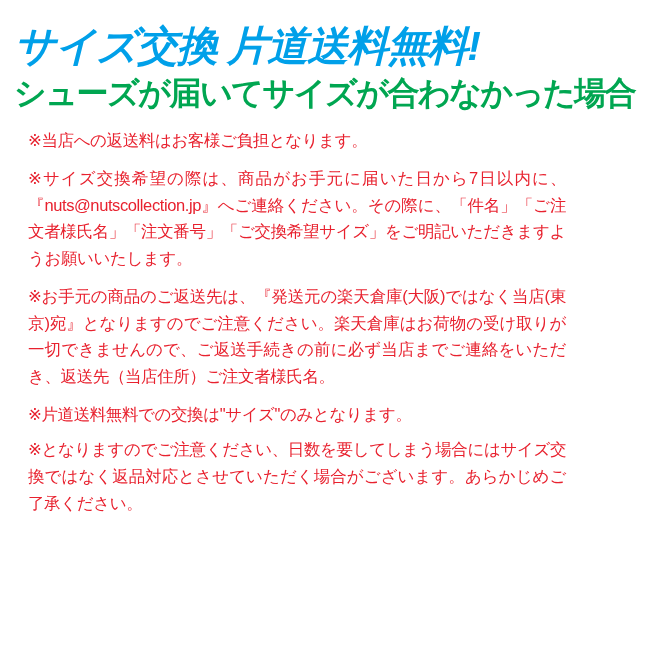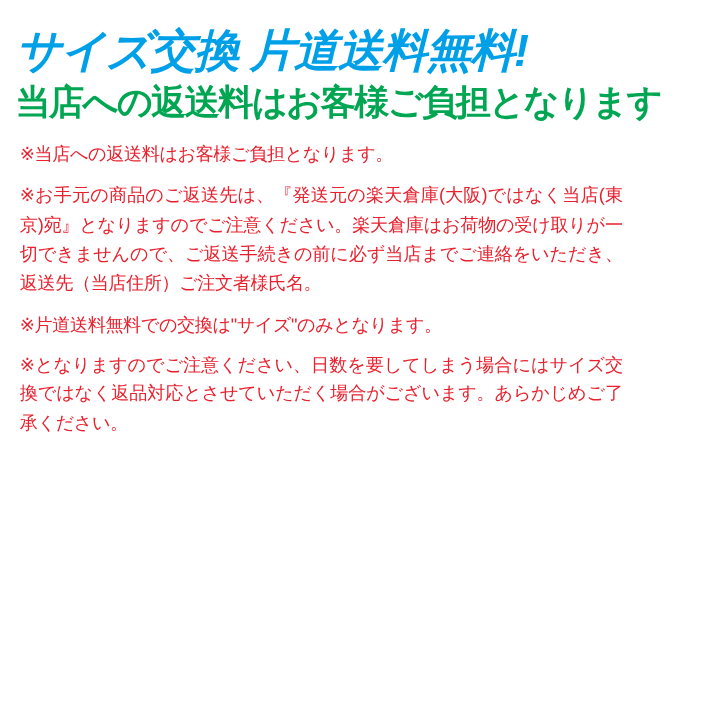--- a/index.html
+++ b/index.html
@@ -44,41 +44,42 @@
     margin: 0;
   }
   .notes {
     margin-top: 14px;
     color: #e8212e;
     font-size: 16.5px;
     line-height: 1.62;
     letter-spacing: -0.4px;
   }
   .note {
-    margin: 0 0 11px 4px;
+    margin: 0 0 11px 14px;
     text-align: justify;
     text-justify: inter-character;
   }
   .note.tight {
     margin-bottom: 9px;
   }
   .note:last-child {
     margin-bottom: 0;
   }
 </style>
 </head>
 <body>
 
 <div class="banner">
 
   <div class="headline">
     <div class="line1">サイズ交換 片道送料無料!</div>
-    <div class="line2">当店への返送料はお客様ご負担となります</div>
+    <div class="line2">シューズが届いてサイズが合わなかった場合</div>
   </div>
 
   <div class="notes">
     <p class="note">※当店への返送料はお客様ご負担となります。</p>
+    <p class="note">※サイズ交換希望の際は、商品がお手元に届いた日から7日以内に、『nuts@nutscollection.jp』へご連絡ください。その際に、「件名」「ご注文者様氏名」「注文番号」「ご交換希望サイズ」をご明記いただきますようお願いいたします。</p>
     <p class="note">※お手元の商品のご返送先は、『発送元の楽天倉庫(大阪)ではなく当店(東京)宛』となりますのでご注意ください。楽天倉庫はお荷物の受け取りが一切できませんので、ご返送手続きの前に必ず当店までご連絡をいただき、返送先（当店住所）ご注文者様氏名。</p>
     <p class="note tight">※片道送料無料での交換は"サイズ"のみとなります。</p>
     <p class="note">※となりますのでご注意ください、日数を要してしまう場合にはサイズ交換ではなく返品対応とさせていただく場合がございます。あらかじめご了承ください。</p>
   </div>
 
 </div>
 
 </body></html>

